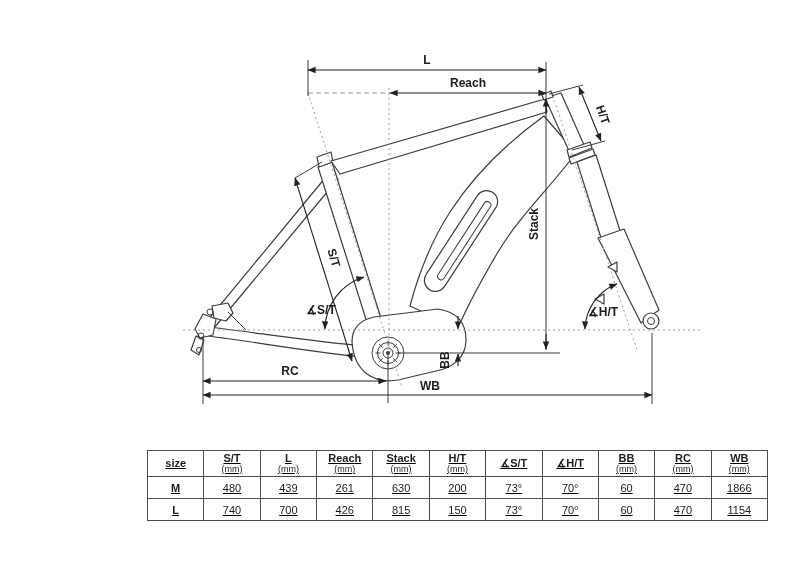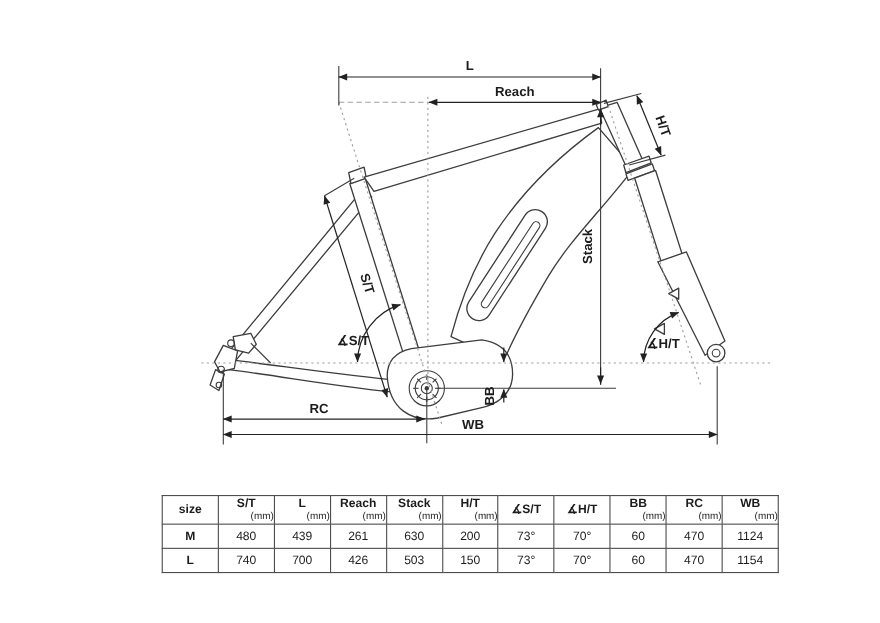--- a/index.html
+++ b/index.html
@@ -5,28 +5,28 @@
   html,body{margin:0;padding:0;background:#fff;width:800px;height:566px;overflow:hidden;
     font-family:"Liberation Sans", sans-serif;}
   .stage{position:relative;width:800px;height:566px;background:#fff;}
   svg{position:absolute;left:0;top:0;}
   svg text{font-family:"Liberation Sans", sans-serif;font-size:12px;font-weight:bold;fill:#1c1c1c;}
   .frame-part{fill:#fff;stroke:#3d3d3d;stroke-width:1.2;stroke-linejoin:round;}
   .thin{stroke:#3d3d3d;stroke-width:1;fill:none;}
   .dim{stroke:#222;stroke-width:1.1;fill:none;}
   .dots{stroke:#9f9f9f;stroke-width:1;fill:none;stroke-dasharray:2,3;}
   .dash{stroke:#9f9f9f;stroke-width:1;fill:none;stroke-dasharray:5,3;}
-  #geo-table{position:absolute;left:147px;top:450px;width:561px;border-collapse:collapse;
-    table-layout:fixed;}
+  #geo-table{position:absolute;left:147px;top:450px;width:621px;border-collapse:collapse;
+    table-layout:fixed;text-decoration:underline;}
   #geo-table th,#geo-table td{border:1px solid #4d4d4d;text-align:center;vertical-align:middle;
     padding:0;color:#1c1c1c;}
   #geo-table th{height:25px;font-size:11px;font-weight:bold;line-height:11px;}
   #geo-table td{height:21px;font-size:11px;font-weight:normal;}
   #geo-table td.size-col{font-weight:bold;}
-  .h-unit{font-size:9px;font-weight:normal;line-height:9px;margin-top:1px;text-align:right;}
+  .h-unit{font-size:9px;font-weight:normal;line-height:9px;margin-top:1px;}
   .h-unit:empty{display:none;}
 </style>
 </head>
 <body>
 
 <div class="stage">
 
 <svg width="800" height="440" viewBox="0 0 800 440">
   <defs>
     <marker id="arr" viewBox="0 0 10 10" refX="9.5" refY="5" markerWidth="9" markerHeight="8" orient="auto-start-reverse" markerUnits="userSpaceOnUse">
@@ -192,28 +192,28 @@
       <td class="size-col">M</td>
       <td>480</td>
       <td>439</td>
       <td>261</td>
       <td>630</td>
       <td>200</td>
       <td>73°</td>
       <td>70°</td>
       <td>60</td>
       <td>470</td>
-      <td>1124</td>
+      <td>1866</td>
     </tr>
     <tr>
       <td class="size-col">L</td>
       <td>740</td>
       <td>700</td>
       <td>426</td>
-      <td>503</td>
+      <td>815</td>
       <td>150</td>
       <td>73°</td>
       <td>70°</td>
       <td>60</td>
       <td>470</td>
       <td>1154</td>
     </tr>
   </tbody>
 </table>
 

